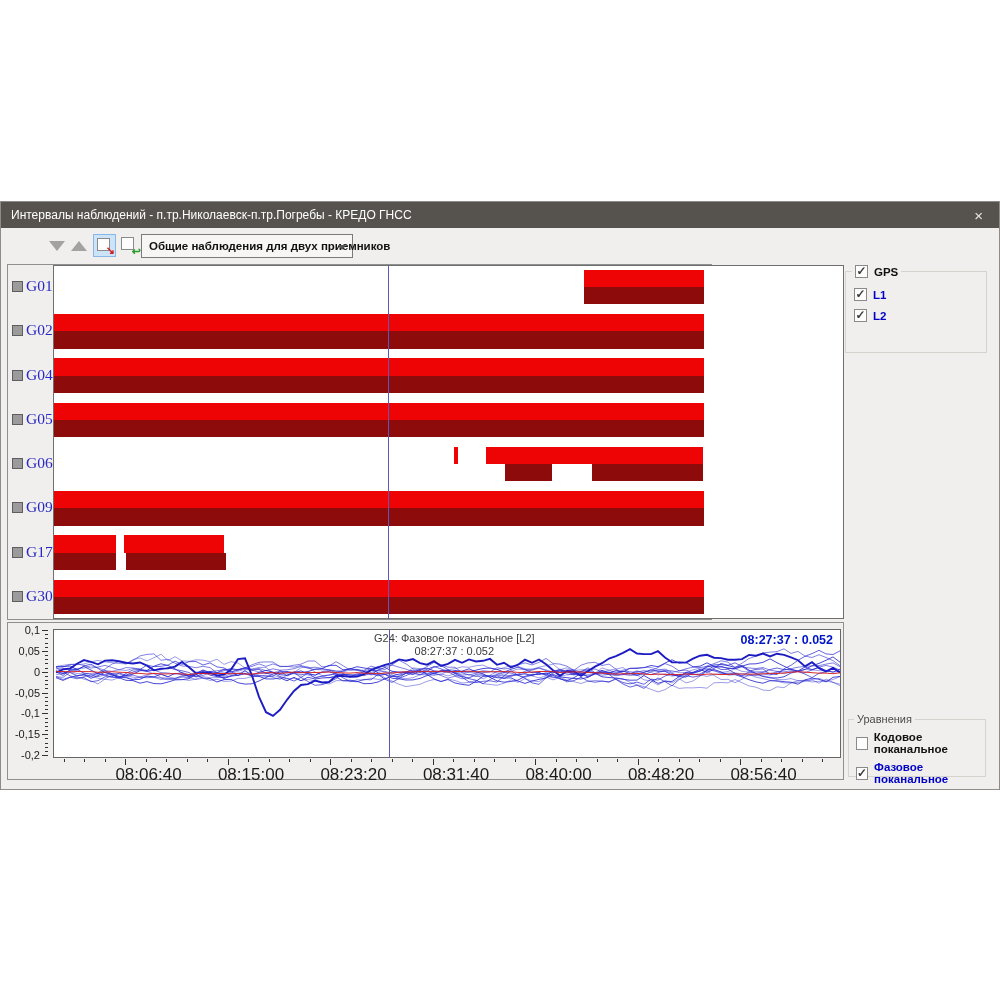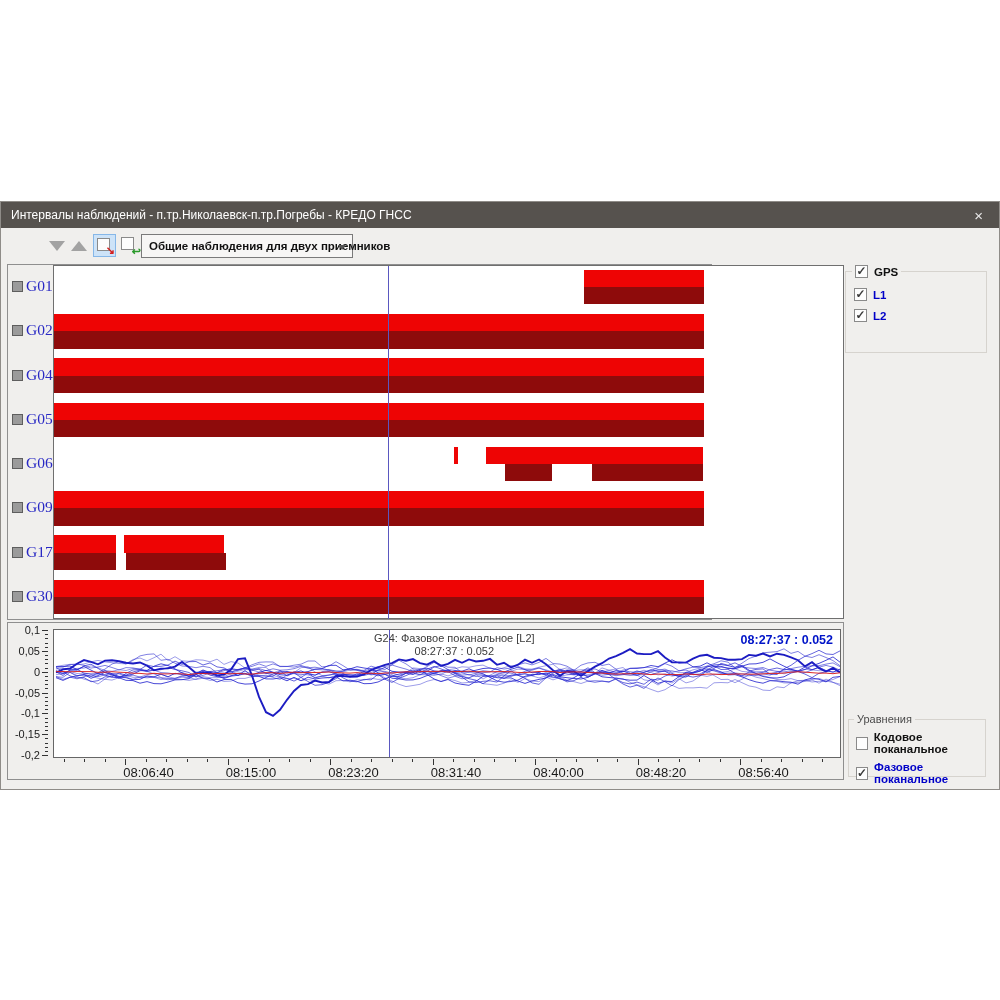--- a/index.html
+++ b/index.html
@@ -59,21 +59,21 @@
 
   .bottom-panel { position:absolute; left:6px; top:420px; width:837px; height:158px;
                   border:1px solid #8f8f8f; background:#f0efed; }
   .bplot { position:absolute; left:45px; top:6px; width:788px; height:129px; background:#fff; border:1px solid #666; }
   .ylabels { position:absolute; left:0; top:6px; width:40px; height:129px; }
   .ylabel { position:absolute; right:1px; font-size:11px; color:#1a1a1a; transform:translateY(-50%); }
   .ytick { position:absolute; background:#333; height:1px; }
   .xtickstrip { position:absolute; left:45px; top:135px; width:788px; height:8px; }
   .xtick { position:absolute; top:1px; width:1px; background:#333; }
   .xlabels { position:absolute; left:45px; top:142px; width:788px; height:14px; }
-  .xlabel { position:absolute; font-size:13px; color:#1a1a1a; transform:translateX(-50%);padding-left:47px; }
+  .xlabel { position:absolute; font-size:17px; color:#1a1a1a; transform:translateX(-50%);padding-left:47px; }
   .annot { position:absolute; top:2px; font-size:11px; color:#3a3a3a; text-align:center; line-height:13px; white-space:nowrap; }
   .readout { position:absolute; right:7px; top:3px; font-size:12.5px; font-weight:bold; color:#0014c8; }
 
   .eq-panel { position:absolute; left:847px; top:511px; width:138px; height:64px; padding:0 0 0 5px; }
   .eq-panel legend { font-size:11px; color:#4a4a4a; }
   .eq-panel .cb-row { margin-top:6px; }
 </style>
 </head>
 <body>
 

